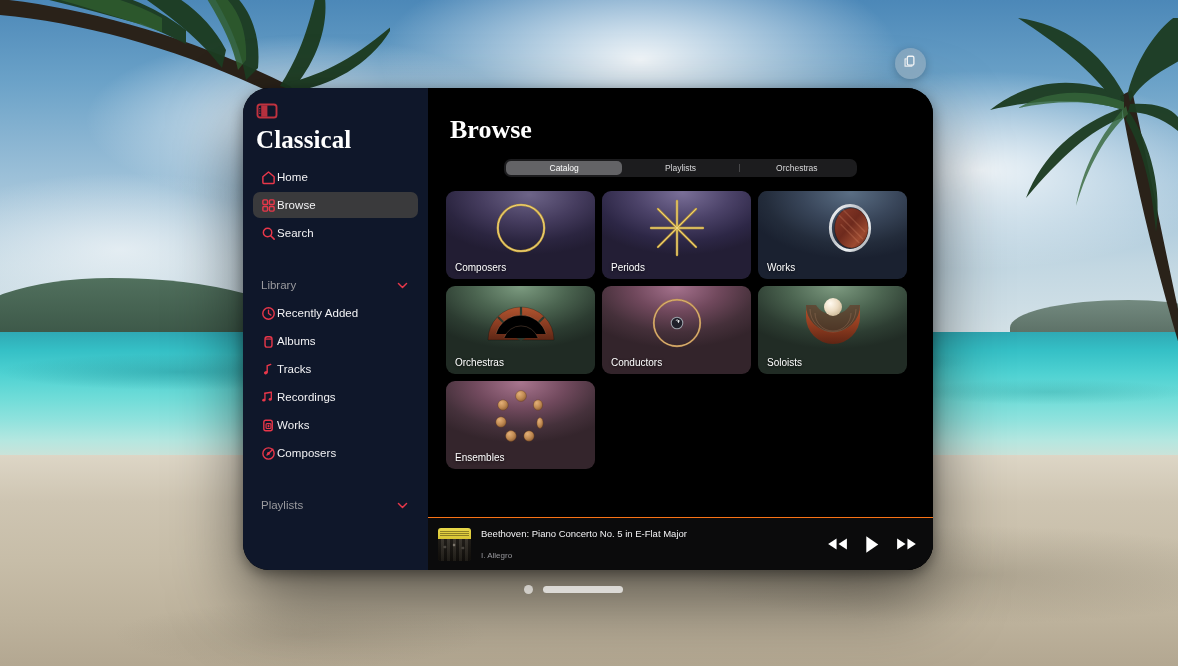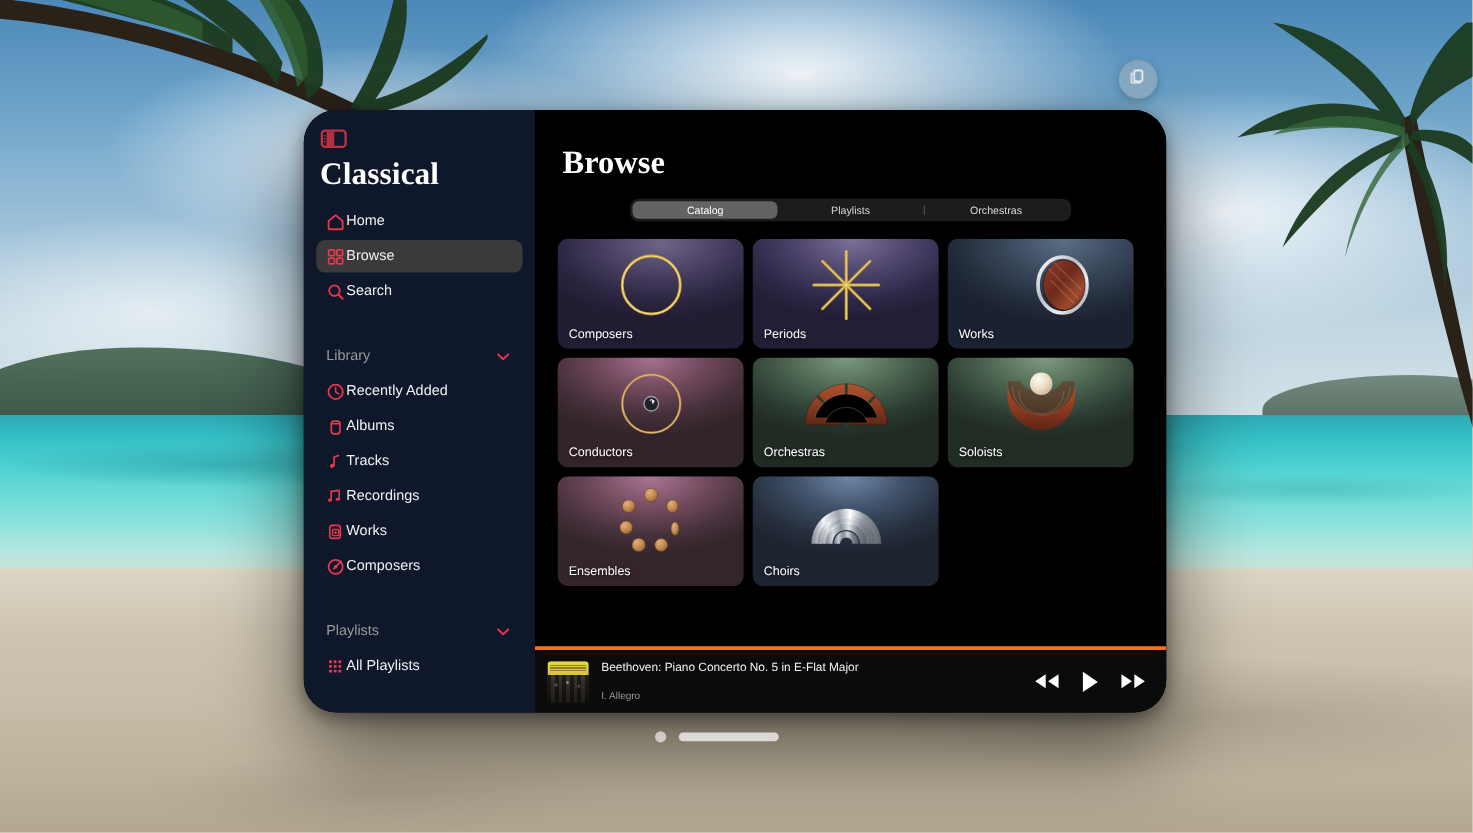--- a/index.html
+++ b/index.html
@@ -180,21 +180,21 @@
     text-shadow: 0 1px 3px rgba(0,0,0,.65);
     z-index: 3;
   }
   .art-obj { position: absolute; left: 50%; top: 42%; transform: translate(-50%,-50%); }
 
   
   #player {
     position: absolute; left: 0; right: 0; bottom: 0;
     height: 53px;
     background: #0b0b0c;
-    border-top: 3px solid #f97316;
+    border-top: 1px solid #f97316;
     display: flex; align-items: center;
     padding: 0 16px 0 10px;
   }
   .pl-art {
     width: 33px; height: 33px; border-radius: 3px; flex: 0 0 33px;
     overflow: hidden; position: relative;
     background: #1a1a1a;
   }
   .pl-art .dg-top {
     position: absolute; left: 0; right: 0; top: 0; height: 11px;
@@ -415,38 +415,20 @@
 
     <div class="sec-head">
       <span class="sec-title">Playlists</span>
       <span class="sec-chev">
         <svg width="11" height="7" viewBox="0 0 12 8">
             <path d="M1.4 1.8 L6 6.2 L10.6 1.8" fill="none" stroke="#e8374a" stroke-width="1.7" stroke-linecap="round" stroke-linejoin="round"></path>
           </svg>
       </span>
     </div>
 
-    <div class="nav-item">
-      <span class="nav-ico">
-        <svg width="15" height="15" viewBox="0 0 16 16">
-          <g fill="currentColor">
-            <rect x="2.4" y="2.4" width="2.4" height="2.4" rx=".5"></rect>
-              <rect x="6.4" y="2.4" width="2.4" height="2.4" rx=".5"></rect>
-              <rect x="10.4" y="2.4" width="2.4" height="2.4" rx=".5"></rect>
-            <rect x="2.4" y="6.4" width="2.4" height="2.4" rx=".5"></rect>
-              <rect x="6.4" y="6.4" width="2.4" height="2.4" rx=".5"></rect>
-              <rect x="10.4" y="6.4" width="2.4" height="2.4" rx=".5"></rect>
-            <rect x="2.4" y="10.4" width="2.4" height="2.4" rx=".5"></rect>
-              <rect x="6.4" y="10.4" width="2.4" height="2.4" rx=".5"></rect>
-              <rect x="10.4" y="10.4" width="2.4" height="2.4" rx=".5"></rect>
-          </g>
-        </svg>
-      </span>
-      <span class="nav-label">All Playlists</span>
-    </div>
   </aside>
 
   <section id="main">
 
     <h2 class="page-title">Browse</h2>
 
     <div class="seg-wrap">
       <div class="seg">
         <div class="seg-btn active">Catalog</div>
         <div class="seg-btn">Playlists</div>
@@ -503,34 +485,20 @@
                   <stop offset="1" stop-color="#8c9298"></stop>
               </linearGradient>
             </defs>
             <ellipse cx="30" cy="30" rx="21" ry="24" fill="none" stroke="url(#silv1)" stroke-width="3.2"></ellipse>
             <ellipse cx="31.5" cy="30" rx="18" ry="21.5" fill="url(#wood1)"></ellipse>
             <ellipse cx="31.5" cy="30" rx="18" ry="21.5" fill="none" stroke="rgba(0,0,0,.35)" stroke-width="1"></ellipse>
             <path d="M18 16 L44 42 M20 26 L40 46 M22 10 L46 34" stroke="rgba(255,180,140,.18)" stroke-width="1.6"></path>
           </svg>
         </div>
         <span class="card-label">Works</span>
-      </div>
-
-      <div class="card">
-        <div class="card-art" style="background:radial-gradient(ellipse 108px 60px at 50% 2%, #a4718c, #70485c 40%, #45303a 74%, #33242b 100%);">
-          <svg class="art-obj" width="58" height="58" viewBox="0 0 60 60">
-            <circle cx="30" cy="30" r="24" fill="none" stroke="#b8864a" stroke-width="2"></circle>
-            <circle cx="30" cy="30" r="24" fill="none" stroke="#e8c98c" stroke-width=".7"></circle>
-            <circle cx="30" cy="30" r="6" fill="#20202a"></circle>
-            <circle cx="30" cy="30" r="6" fill="none" stroke="#9aa0a8" stroke-width="1.1"></circle>
-            <path d="M28.8 27.4 q1.6 -1.6 2.8 .2 q-1 1.4 .2 2.4" stroke="#cfd4d8" stroke-width="1" fill="none"></path>
-            <circle cx="31.6" cy="28" r="1.1" fill="#e8eaec"></circle>
-          </svg>
-        </div>
-        <span class="card-label">Conductors</span>
       </div>
 
       <div class="card">
         <div class="card-art" style="background:radial-gradient(ellipse 112px 62px at 50% 1%, #7b9a7f, #4b6450 42%, #2c3c31 76%, #202b24 100%);">
           <svg class="art-obj" width="74" height="42" viewBox="0 0 74 42" style="top:40%">
             <defs>
               <linearGradient id="wood2" x1="0" y1="0" x2="0" y2="1">
                 <stop offset="0" stop-color="#b0542f"></stop>
                   <stop offset=".5" stop-color="#8c3d22"></stop>
                   <stop offset="1" stop-color="#5e2715"></stop>
@@ -545,20 +513,34 @@
               <path d="M37 40 L22 30" stroke-width="1.6"></path>
                 <path d="M37 40 L52 30" stroke-width="1.6"></path>
             </g>
             <g stroke="rgba(255,190,150,.2)" stroke-width="1">
               <path d="M12 34 A26 26 0 0 1 62 34"></path>
               <path d="M20 38 A18 18 0 0 1 54 38"></path>
             </g>
           </svg>
         </div>
         <span class="card-label">Orchestras</span>
+      </div>
+
+      <div class="card">
+        <div class="card-art" style="background:radial-gradient(ellipse 108px 60px at 50% 2%, #a4718c, #70485c 40%, #45303a 74%, #33242b 100%);">
+          <svg class="art-obj" width="58" height="58" viewBox="0 0 60 60">
+            <circle cx="30" cy="30" r="24" fill="none" stroke="#b8864a" stroke-width="2"></circle>
+            <circle cx="30" cy="30" r="24" fill="none" stroke="#e8c98c" stroke-width=".7"></circle>
+            <circle cx="30" cy="30" r="6" fill="#20202a"></circle>
+            <circle cx="30" cy="30" r="6" fill="none" stroke="#9aa0a8" stroke-width="1.1"></circle>
+            <path d="M28.8 27.4 q1.6 -1.6 2.8 .2 q-1 1.4 .2 2.4" stroke="#cfd4d8" stroke-width="1" fill="none"></path>
+            <circle cx="31.6" cy="28" r="1.1" fill="#e8eaec"></circle>
+          </svg>
+        </div>
+        <span class="card-label">Conductors</span>
       </div>
 
       <div class="card">
         <div class="card-art" style="background:radial-gradient(ellipse 112px 62px at 52% 1%, #7d9a80, #4c6551 42%, #2d3d32 76%, #212c25 100%);">
           <svg class="art-obj" width="70" height="52" viewBox="0 0 70 52" style="top:42%">
             <defs>
               <linearGradient id="wood3" x1="0" y1="0" x2="0" y2="1">
                 <stop offset="0" stop-color="#b9522b"></stop>
                   <stop offset=".5" stop-color="#923d20"></stop>
                   <stop offset="1" stop-color="#5e2514"></stop>
@@ -607,41 +589,20 @@
               <ellipse cx="39" cy="47" rx="5.2" ry="5.2"></ellipse>
               <ellipse cx="21" cy="47" rx="5.4" ry="5.4"></ellipse>
               <ellipse cx="11" cy="33" rx="5.2" ry="5.2"></ellipse>
               <ellipse cx="13" cy="16" rx="5.2" ry="5.2"></ellipse>
             </g>
           </svg>
         </div>
         <span class="card-label">Ensembles</span>
       </div>
 
-      <div class="card">
-        <div class="card-art" style="background:radial-gradient(ellipse 108px 62px at 52% 1%, #6d87a6, #3f5068 42%, #27303f 76%, #1d2430 100%);">
-          <svg class="art-obj" width="68" height="46" viewBox="0 0 68 46" style="top:40%">
-            <defs>
-              <linearGradient id="silv2" x1="0" y1="0" x2="1" y2="0">
-                <stop offset="0" stop-color="#7d848c"></stop>
-                  <stop offset=".18" stop-color="#f2f5f7"></stop>
-                <stop offset=".38" stop-color="#9aa2aa"></stop>
-                  <stop offset=".56" stop-color="#ffffff"></stop>
-                <stop offset=".76" stop-color="#8e959d"></stop>
-                  <stop offset="1" stop-color="#5e646c"></stop>
-              </linearGradient>
-            </defs>
-            <path d="M6 42 A28 28 0 0 1 62 42 L54 42 A20 20 0 0 0 14 42 Z" fill="url(#silv2)"></path>
-            <path d="M11 42 A23 23 0 0 1 57 42 L50 42 A16 16 0 0 0 18 42 Z" fill="url(#silv2)" opacity=".9"></path>
-            <path d="M17 42 A17 17 0 0 1 51 42 L45 42 A11 11 0 0 0 23 42 Z" fill="url(#silv2)" opacity=".85"></path>
-            <path d="M24 42 A10 10 0 0 1 44 42 L39 42 A5 5 0 0 0 29 42 Z" fill="url(#silv2)" opacity=".8"></path>
-          </svg>
-        </div>
-        <span class="card-label">Choirs</span>
-      </div>
     </div>
 
     <div id="player">
       <div class="pl-art">
         <div class="dg-top"></div>
         <div class="dg-body"></div>
       </div>
       <div class="pl-meta">
         <div class="pl-title">Beethoven: Piano Concerto No. 5 in E-Flat Major</div>
         <div class="pl-sub">I. Allegro</div>

